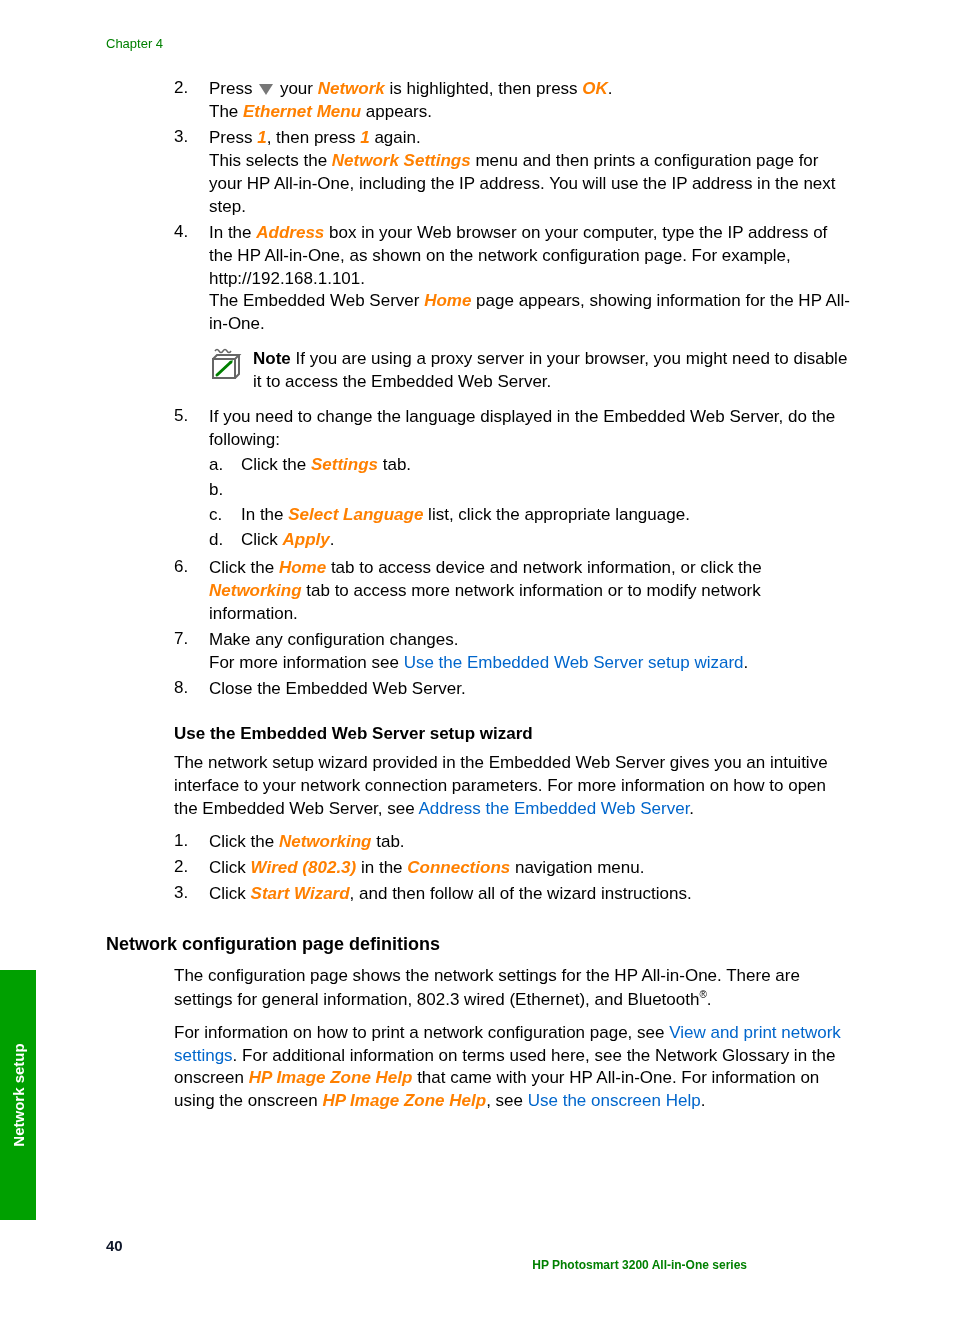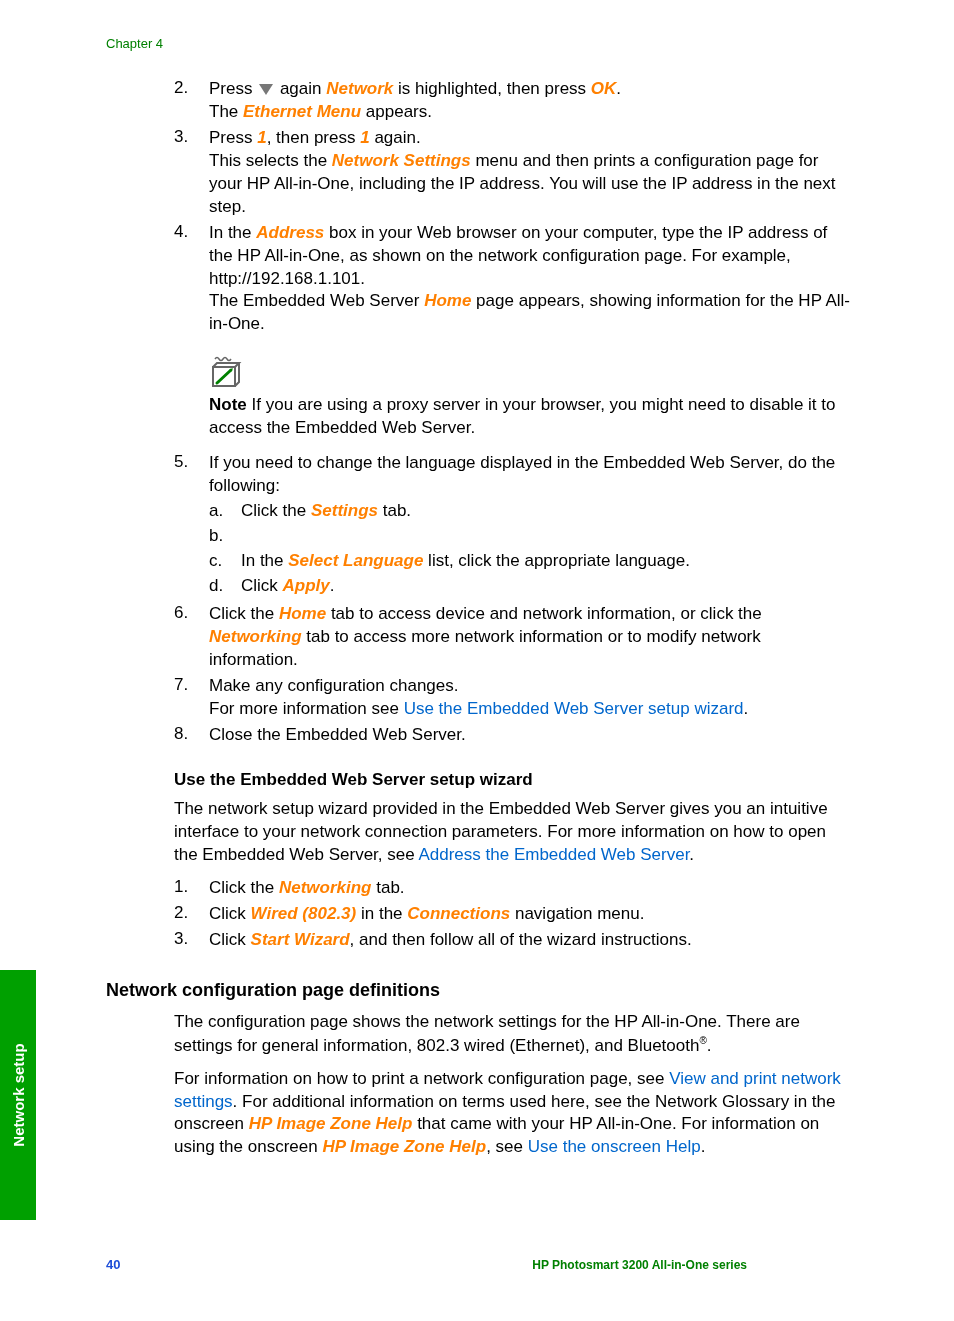--- a/index.html
+++ b/index.html
@@ -67,23 +67,22 @@
   display: inline-block;
   width: 0; height: 0;
   border-left: 7px solid transparent;
   border-right: 7px solid transparent;
   border-top: 11px solid #777;
   vertical-align: middle;
   margin: 0 2px;
 }
 .note-block {
   display: flex;
-  margin: 20px 0 12px 35px;
+  margin: 12px 0 12px 35px;
   align-items: flex-start;
-  flex-direction: column;
 }
 .note-icon {
   width: 34px;
   flex: 0 0 34px;
   margin-right: 10px;
 }
 .note-icon svg { width: 34px; height: 34px; }
 .note-text {
   font-size: 17px;
   line-height: 1.35;
@@ -118,24 +117,24 @@
   transform: translate(-50%, -50%) rotate(-90deg);
   transform-origin: center;
   color: #fff;
   font-weight: bold;
   font-size: 15px;
   white-space: nowrap;
 }
 .footer-left {
   position: absolute;
   left: 106px;
-  bottom: 49px;
-  color: #1d4ed8;
-  font-weight: bold;
-  font-size: 13px;
+  bottom: 67px;
+  color: #0f172a;
+  font-weight: bold;
+  font-size: 15px;
 }
 .footer-right {
   position: absolute;
   right: 100px;
   bottom: 49px;
   color: #008000;
   font-weight: bold;
   font-size: 12px;
 }
 sup { font-size: 10px; }
@@ -147,21 +146,21 @@
 
   <div class="chapter-label">Chapter 4</div>
 
   <div class="content">
 
     <ol class="ol-main">
 
       <li>
         <span class="num">2.</span>
         <span class="body">
-          <span>Press </span><span class="down-arrow-icon"></span><span> again </span><span class="orange">Network</span><span> is highlighted, then press </span><span class="orange">OK</span><span>.</span><br>
+          <span>Press </span><span class="down-arrow-icon"></span><span> your </span><span class="orange">Network</span><span> is highlighted, then press </span><span class="orange">OK</span><span>.</span><br>
           <span>The </span><span class="orange">Ethernet Menu</span><span> appears.</span>
         </span>
       </li>
 
       <li>
         <span class="num">3.</span>
         <span class="body">
           <span>Press </span><span class="orange">1</span><span>, then press </span><span class="orange">1</span><span> again.</span><br>
           <span>This selects the </span><span class="orange">Network Settings</span><span> menu and then prints a configuration page for your HP All-in-One, including the IP address. You will use the IP address in the next step.</span>
         </span>

